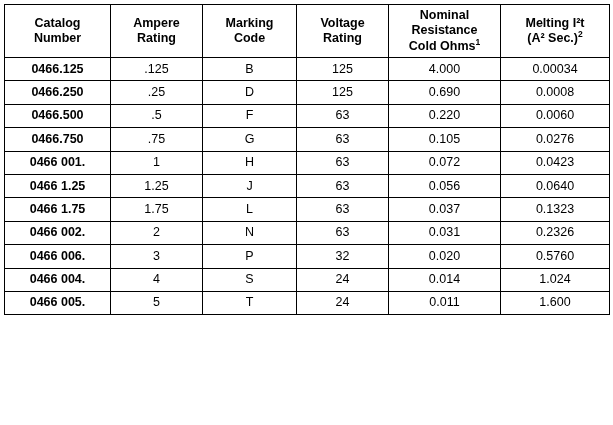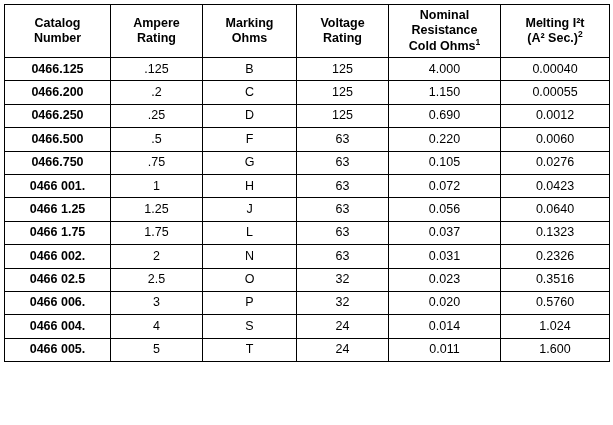--- a/index.html
+++ b/index.html
@@ -77,21 +77,21 @@
           <th>
             <span class="hdr-line">Catalog</span>
             <span class="hdr-line">Number</span>
           </th>
           <th>
             <span class="hdr-line">Ampere</span>
             <span class="hdr-line">Rating</span>
           </th>
           <th>
             <span class="hdr-line">Marking</span>
-            <span class="hdr-line">Ohms</span>
+            <span class="hdr-line">Code</span>
           </th>
           <th>
             <span class="hdr-line">Voltage</span>
             <span class="hdr-line">Rating</span>
           </th>
           <th>
             <span class="hdr-line">Nominal</span>
             <span class="hdr-line">Resistance</span>
             <span class="hdr-line">Cold Ohms<sup>1</sup></span>
           </th>
@@ -101,37 +101,29 @@
           </th>
         </tr>
     </thead>
     <tbody id="table-body">
         <tr>
           <td class="catalog">0466.125</td>
           <td>.125</td>
           <td>B</td>
           <td>125</td>
           <td>4.000</td>
-          <td>0.00040</td>
-        </tr>
-        <tr>
-          <td class="catalog">0466.200</td>
-          <td>.2</td>
-          <td>C</td>
-          <td>125</td>
-          <td>1.150</td>
-          <td>0.00055</td>
+          <td>0.00034</td>
         </tr>
         <tr>
           <td class="catalog">0466.250</td>
           <td>.25</td>
           <td>D</td>
           <td>125</td>
           <td>0.690</td>
-          <td>0.0012</td>
+          <td>0.0008</td>
         </tr>
         <tr>
           <td class="catalog">0466.500</td>
           <td>.5</td>
           <td>F</td>
           <td>63</td>
           <td>0.220</td>
           <td>0.0060</td>
         </tr>
         <tr>
@@ -168,28 +160,20 @@
         </tr>
         <tr>
           <td class="catalog">0466 002.</td>
           <td>2</td>
           <td>N</td>
           <td>63</td>
           <td>0.031</td>
           <td>0.2326</td>
         </tr>
         <tr>
-          <td class="catalog">0466 02.5</td>
-          <td>2.5</td>
-          <td>O</td>
-          <td>32</td>
-          <td>0.023</td>
-          <td>0.3516</td>
-        </tr>
-        <tr>
           <td class="catalog">0466 006.</td>
           <td>3</td>
           <td>P</td>
           <td>32</td>
           <td>0.020</td>
           <td>0.5760</td>
         </tr>
         <tr>
           <td class="catalog">0466 004.</td>
           <td>4</td>

